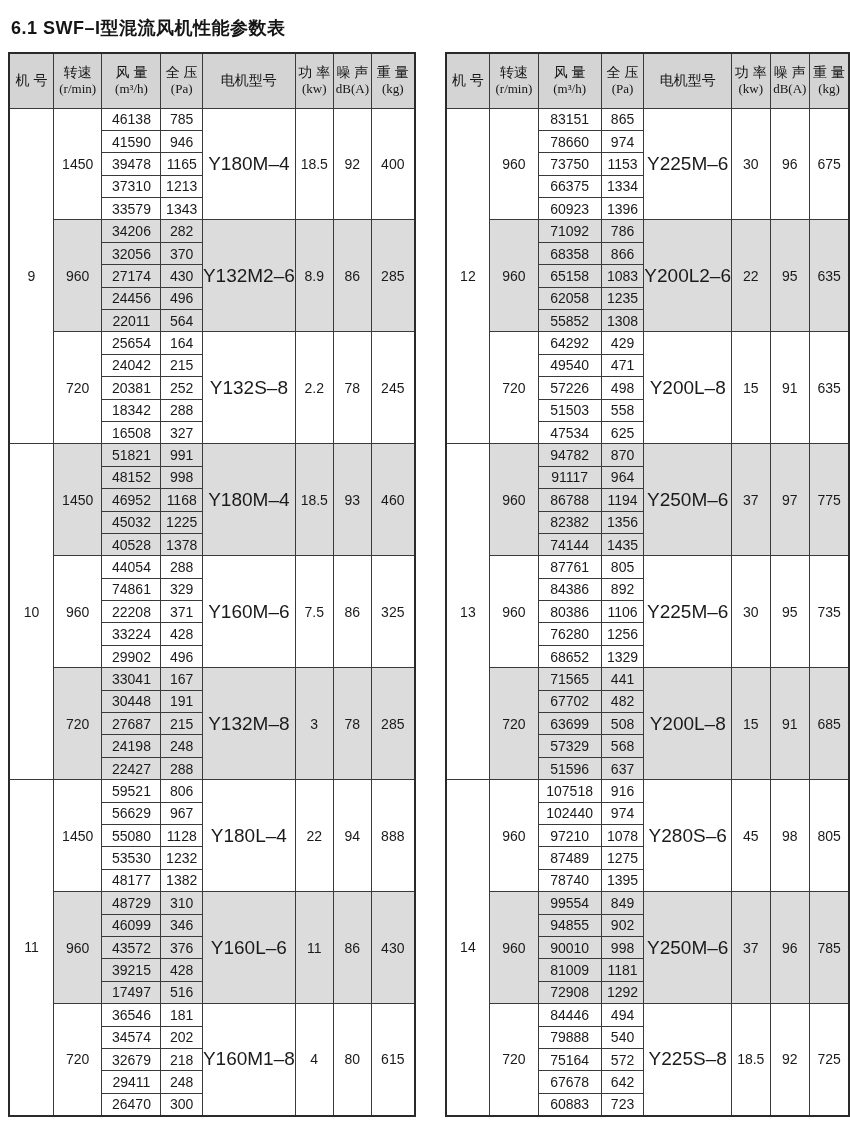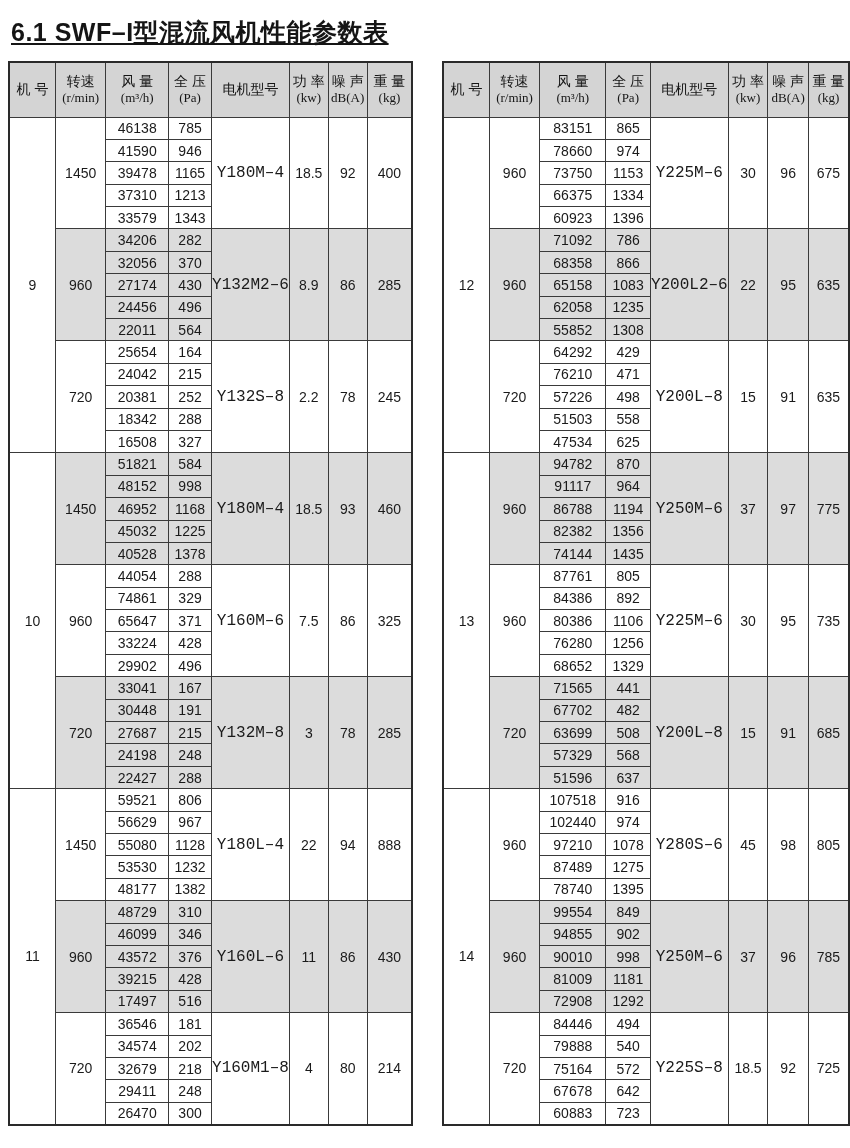--- a/index.html
+++ b/index.html
@@ -12,27 +12,26 @@
     color: #111;
     -webkit-font-smoothing: antialiased;
   }
   .page {
     position: relative;
     width: 850px;
     height: 1148px;
     overflow: hidden;
   }
   .title {
-    font-size: 25px;
+    font-size: 18px;
     font-weight: bold;
     margin: 0;
     padding: 16px 0 12px 11px;
     letter-spacing: 0.5px;
     color: #151515;
-    text-decoration: underline;
   }
   .tables {
     display: flex;
     gap: 29px;
     padding: 0 0 0 8px;
     align-items: flex-start;
   }
   table.spec-table {
     border-collapse: collapse;
     table-layout: fixed;
@@ -54,21 +53,21 @@
     background: #d4d4d4;
     font-size: 14px;
     line-height: 1.25;
     color: #151515;
   }
   .spec-table th .h2 { font-size: 13px; font-family: Liberation Serif, serif; }
   .spec-table td {
     font-size: 14px;
     color: #1a1a1a;
   }
-  .spec-table td.cell-motor { font-size: 16px; font-family: Liberation Mono, monospace; }
+  .spec-table td.cell-motor { font-size: 19px; }
   .spec-table td.shaded { background: #dcdcdc; }
 </style>
 </head>
 <body>
 
 <div class="page">
   <h1 class="title">6.1 SWF–I型混流风机性能参数表</h1>
   <div class="tables">
     <table class="spec-table" id="spec-table-0">
         <colgroup>
@@ -189,21 +188,21 @@
             <td>288</td>
           </tr>
           <tr>
             <td>16508</td>
             <td>327</td>
           </tr>
           <tr>
             <td rowspan="15">10</td>
             <td class="shaded" rowspan="5">1450</td>
             <td class="shaded">51821</td>
-            <td class="shaded">584</td>
+            <td class="shaded">991</td>
             <td class="cell-motor shaded" rowspan="5">Y180M–4</td>
             <td class="shaded" rowspan="5">18.5</td>
             <td class="shaded" rowspan="5">93</td>
             <td class="shaded" rowspan="5">460</td>
           </tr>
           <tr>
             <td class="shaded">48152</td>
             <td class="shaded">998</td>
           </tr>
           <tr>
@@ -225,21 +224,21 @@
             <td class="cell-motor" rowspan="5">Y160M–6</td>
             <td rowspan="5">7.5</td>
             <td rowspan="5">86</td>
             <td rowspan="5">325</td>
           </tr>
           <tr>
             <td>74861</td>
             <td>329</td>
           </tr>
           <tr>
-            <td>65647</td>
+            <td>22208</td>
             <td>371</td>
           </tr>
           <tr>
             <td>33224</td>
             <td>428</td>
           </tr>
           <tr>
             <td>29902</td>
             <td>496</td>
           </tr>
@@ -319,21 +318,21 @@
             <td class="shaded">17497</td>
             <td class="shaded">516</td>
           </tr>
           <tr>
             <td rowspan="5">720</td>
             <td>36546</td>
             <td>181</td>
             <td class="cell-motor" rowspan="5">Y160M1–8</td>
             <td rowspan="5">4</td>
             <td rowspan="5">80</td>
-            <td rowspan="5">214</td>
+            <td rowspan="5">615</td>
           </tr>
           <tr>
             <td>34574</td>
             <td>202</td>
           </tr>
           <tr>
             <td>32679</td>
             <td>218</td>
           </tr>
           <tr>
@@ -446,21 +445,21 @@
           <tr>
             <td rowspan="5">720</td>
             <td>64292</td>
             <td>429</td>
             <td class="cell-motor" rowspan="5">Y200L–8</td>
             <td rowspan="5">15</td>
             <td rowspan="5">91</td>
             <td rowspan="5">635</td>
           </tr>
           <tr>
-            <td>76210</td>
+            <td>49540</td>
             <td>471</td>
           </tr>
           <tr>
             <td>57226</td>
             <td>498</td>
           </tr>
           <tr>
             <td>51503</td>
             <td>558</td>
           </tr>

